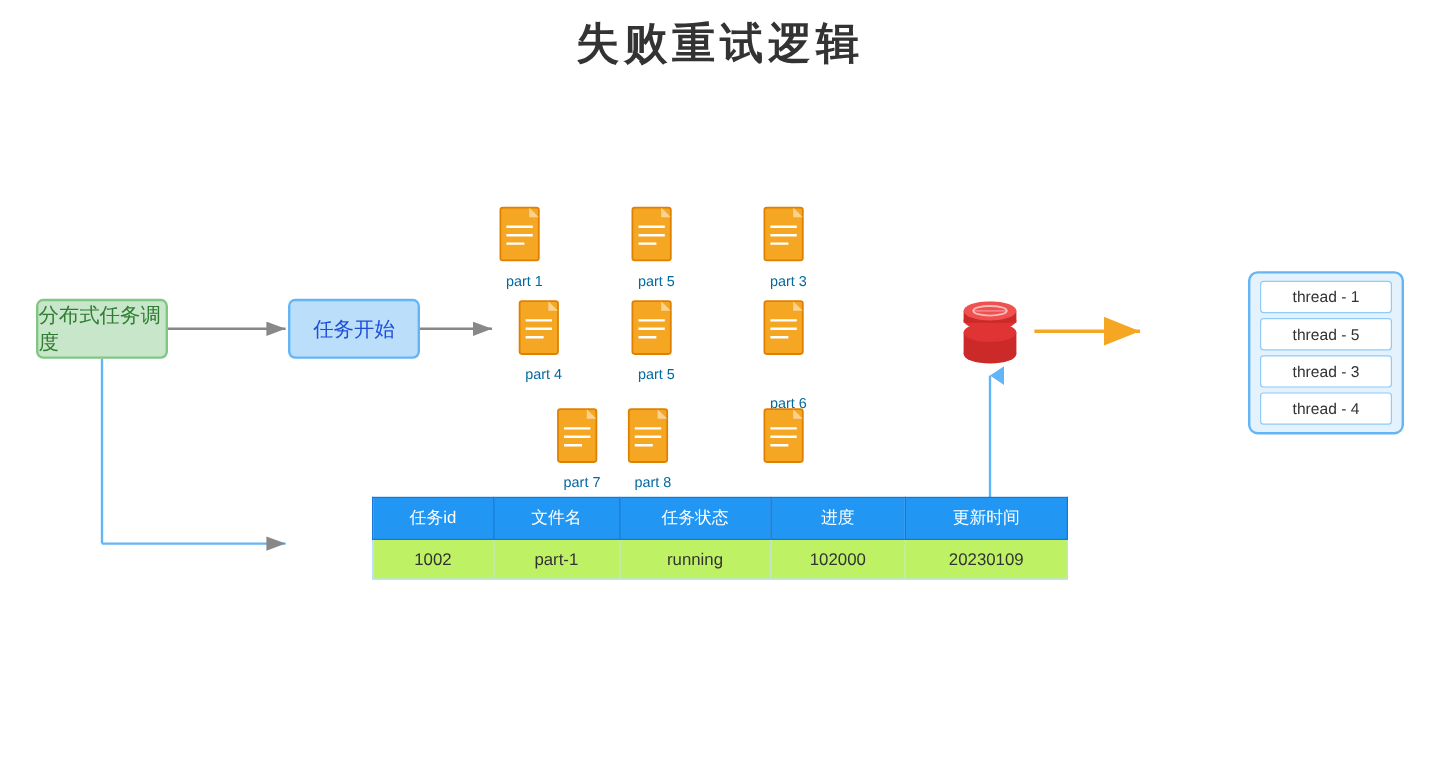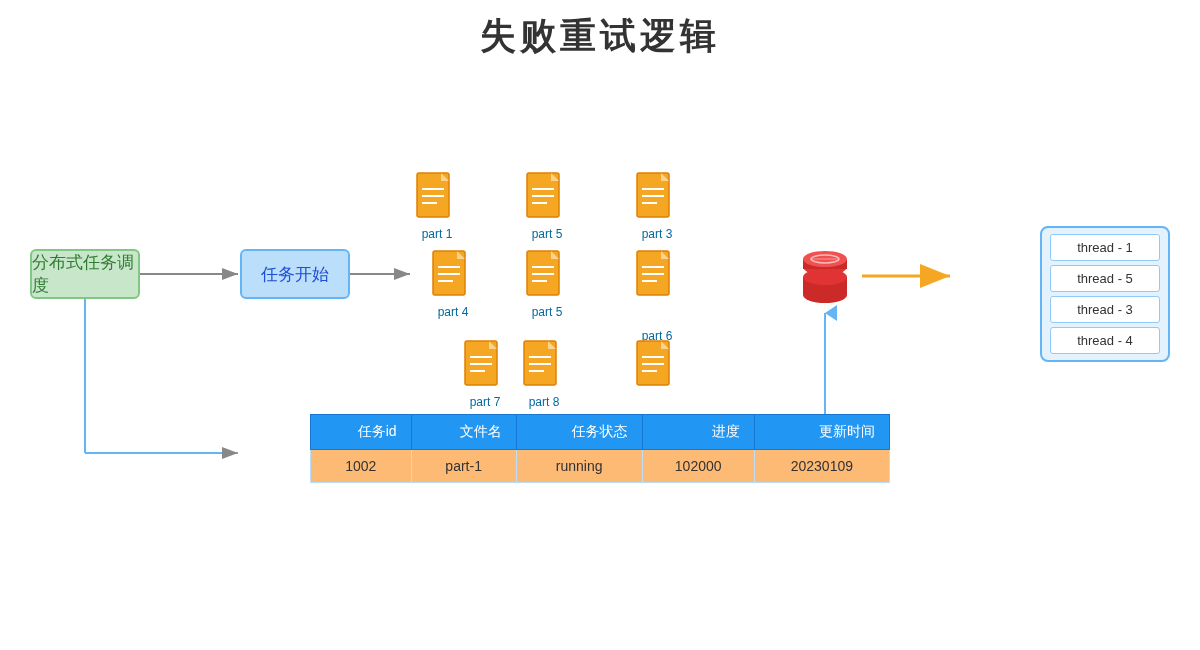--- a/index.html
+++ b/index.html
@@ -159,25 +159,25 @@
 
     table thead tr {
       background: #2196f3;
       color: #fff;
     }
 
     table thead th {
       padding: 8px 14px;
       border: 1px solid #1976d2;
       font-weight: 500;
-      text-align: right;
+      text-align: center;
     }
 
     table tbody tr {
-      background: #fdba74;
+      background: #bef264;
       padding-left: 39px;
     }
 
     table tbody td {
       padding: 8px 14px;
       border: 1px solid #bbdefb;
       text-align: center;
       color: #333;
     }
   </style>

